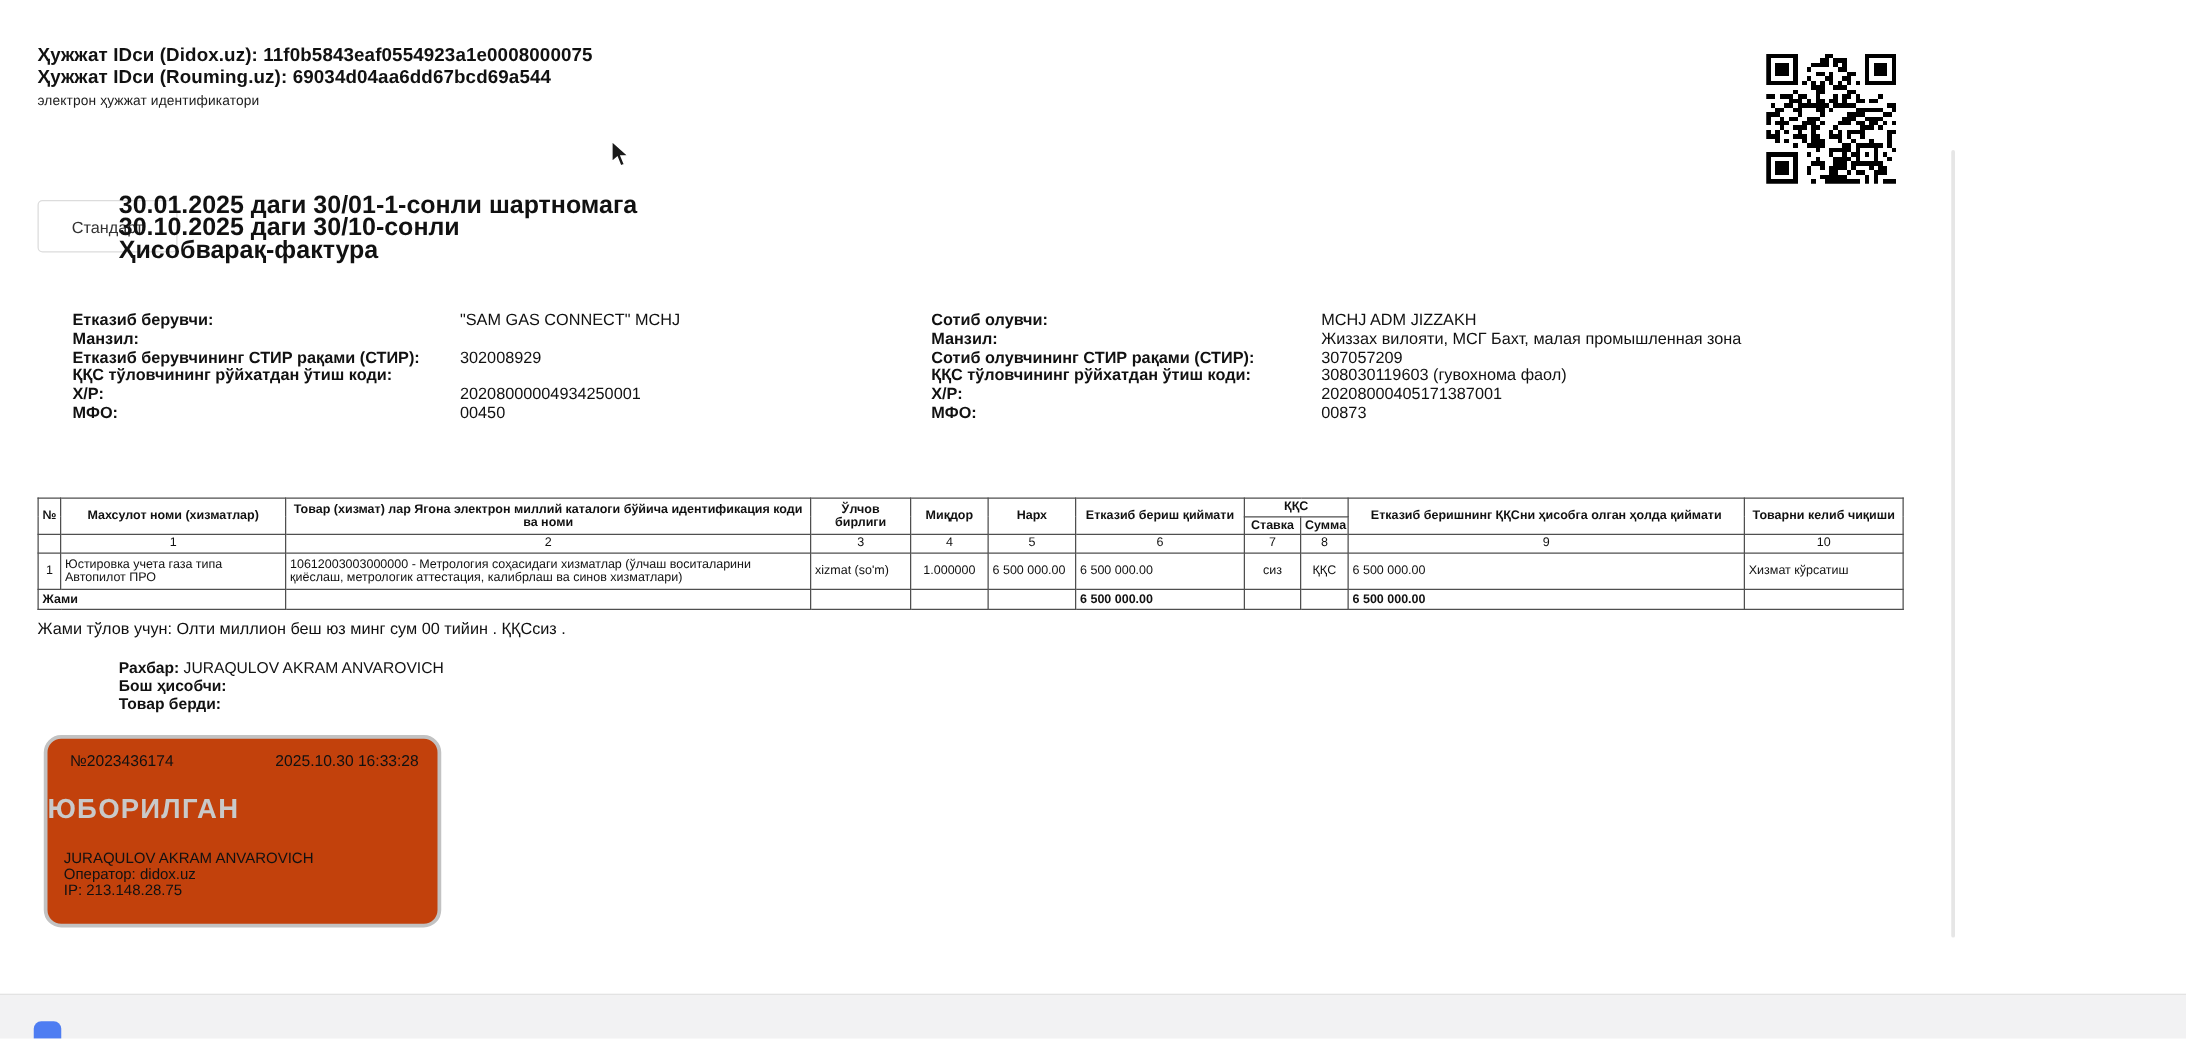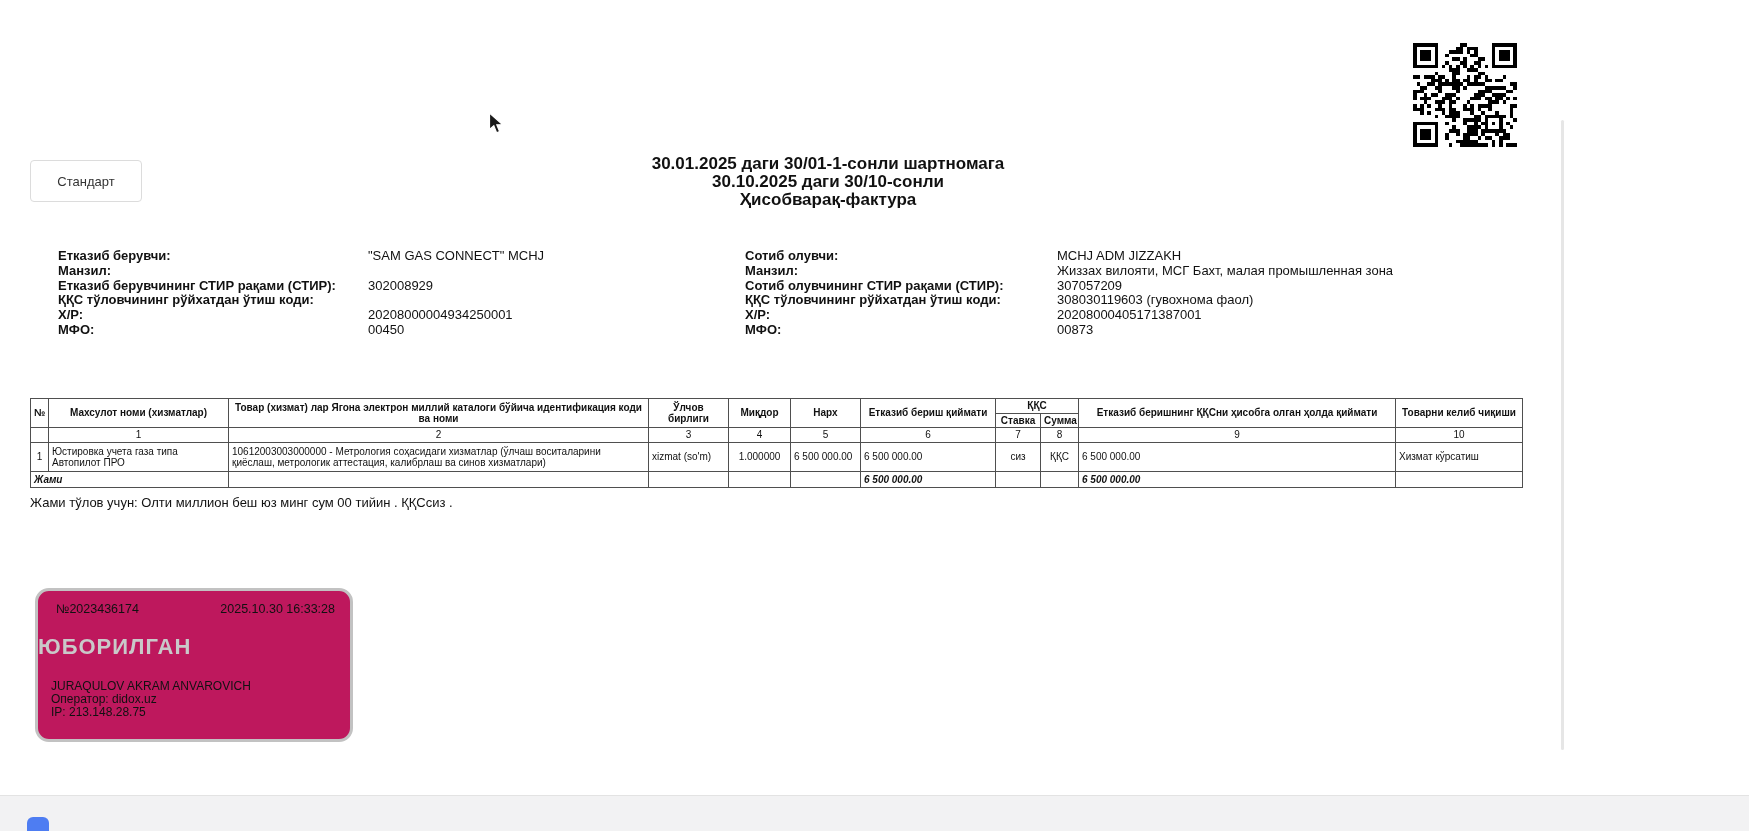--- a/index.html
+++ b/index.html
@@ -16,68 +16,73 @@
 
   
   #qr{left:1413px;top:43px;width:104px;height:104px;}
 
   
   #std-btn{left:30px;top:160px;width:110px;height:40px;border:1px solid #dcdcdc;border-radius:4px;
            background:#fff;display:flex;align-items:center;justify-content:center;
            font-size:13px;color:#333;cursor:pointer;}
 
   
-  #title{left:95px;top:155px;width:1466px;text-align:center;font-size:17px;font-weight:700;line-height:18px;}
+  #title{left:95px;top:155px;width:1466px;text-align:left;font-size:20px;font-weight:700;line-height:18px;}
 
   
   .party{font-size:13px;line-height:14.8px;}
   #party-left{left:30px;top:249px;width:705px;}
   #party-right{left:745px;top:249px;width:800px;}
   .party .row{display:flex;}
   #party-left .lbl{width:310px;flex:0 0 310px;padding-left:28px;}
   #party-right .lbl{width:312px;flex:0 0 312px;}
   .party .lbl{font-weight:700;}
   .party .val{font-weight:400;}
 
   
   #tbl{left:30px;top:398px;width:1492px;border-collapse:collapse;table-layout:fixed;font-size:10px;}
   #tbl th,#tbl td{border:1px solid #4f4f4f;padding:1px 3px;vertical-align:middle;overflow:hidden;}
   #tbl th{font-weight:700;text-align:center;line-height:11.5px;}
   #tbl tr.nums th{font-weight:400;height:12px;line-height:12px;}
   #tbl td{line-height:11.5px;}
   #tbl .data td{height:26px;}
-  #tbl .total td{height:13px;font-style:italic;}
+  #tbl .total td{height:13px;}
 
   
   #amount-words{left:30px;top:495px;font-size:13px;}
 
   
   .sig{font-size:12.5px;line-height:14.5px;}
   #sig-left{left:95px;top:527px;}
   #sig-right{left:868px;top:527px;}
 
   
-  #stamp{left:35px;top:588px;width:312px;height:148px;border:3px solid #c2c2c2;border-radius:14px;background:#be185d;}
+  #stamp{left:35px;top:588px;width:312px;height:148px;border:3px solid #c2c2c2;border-radius:14px;background:#c2410c;}
   #stamp .num{position:absolute;left:18px;top:11px;font-size:12.5px;}
   #stamp .dt{position:absolute;right:15px;top:11px;font-size:12.5px;}
   #stamp .status{position:absolute;left:0;right:0;top:43px;text-align:left;font-size:22px;font-weight:700;
                  color:#c9c9c9;letter-spacing:1px;}
   #stamp .foot{position:absolute;left:13px;top:89px;font-size:12px;line-height:13px;}
 
   
   #scrollbar{left:1561px;top:120px;width:3px;height:630px;background:#e6e6e6;border-radius:2px;}
   #footer-band{left:0;top:795px;width:1749px;height:36px;background:#f2f2f3;border-top:1px solid #e3e3e3;}
   #chat-widget{left:27px;top:817px;width:22px;height:14px;background:#4e7df2;border-radius:6px 6px 0 0;}
   #cursor{left:488px;top:112px;width:18px;height:24px;}
 </style>
 </head>
 <body>
 
 <div id="screen">
 
+  <div id="doc-ids" class="abs">
+    <div>Ҳужжат IDси (Didox.uz): 11f0b5843eaf0554923a1e0008000075</div>
+    <div>Ҳужжат IDси (Rouming.uz): 69034d04aa6dd67bcd69a544</div>
+    <div class="caption">электрон ҳужжат идентификатори</div>
+  </div>
 
   <div id="qr" class="abs"><svg xmlns="http://www.w3.org/2000/svg" viewBox="0 0 29 29" width="104" height="104" shape-rendering="crispEdges">
         <rect width="29" height="29" fill="#fff"></rect>
         <rect x="0" y="0" width="7" height="7" fill="#000"></rect>
         <rect x="1" y="1" width="5" height="5" fill="#fff"></rect>
         <rect x="2" y="2" width="3" height="3" fill="#000"></rect>
         <rect x="22" y="0" width="7" height="7" fill="#000"></rect>
         <rect x="23" y="1" width="5" height="5" fill="#fff"></rect>
         <rect x="24" y="2" width="3" height="3" fill="#000"></rect>
         <rect x="0" y="22" width="7" height="7" fill="#000"></rect>
@@ -487,20 +492,25 @@
         <td></td>
         <td></td>
         <td class="r b">6 500 000.00</td>
         <td></td>
       </tr>
     </tbody>
   </table>
 
   <div id="amount-words" class="abs">Жами тўлов учун: Олти миллион беш юз минг сум 00 тийин . ҚҚСсиз .</div>
 
+  <div id="sig-left" class="abs sig">
+    <div><span class="b">Рахбар:</span> <span>JURAQULOV AKRAM ANVAROVICH</span></div>
+    <div><span class="b">Бош ҳисобчи:</span> <span></span></div>
+    <div><span class="b">Товар берди:</span> <span></span></div>
+  </div>
 
 
   <div id="stamp" class="abs">
     <div class="num">№2023436174</div>
     <div class="dt">2025.10.30 16:33:28</div>
     <div class="status">ЮБОРИЛГАН</div>
     <div class="foot">
       <div>JURAQULOV AKRAM ANVAROVICH</div>
       <div>Оператор: didox.uz</div>
       <div>IP: 213.148.28.75</div>

